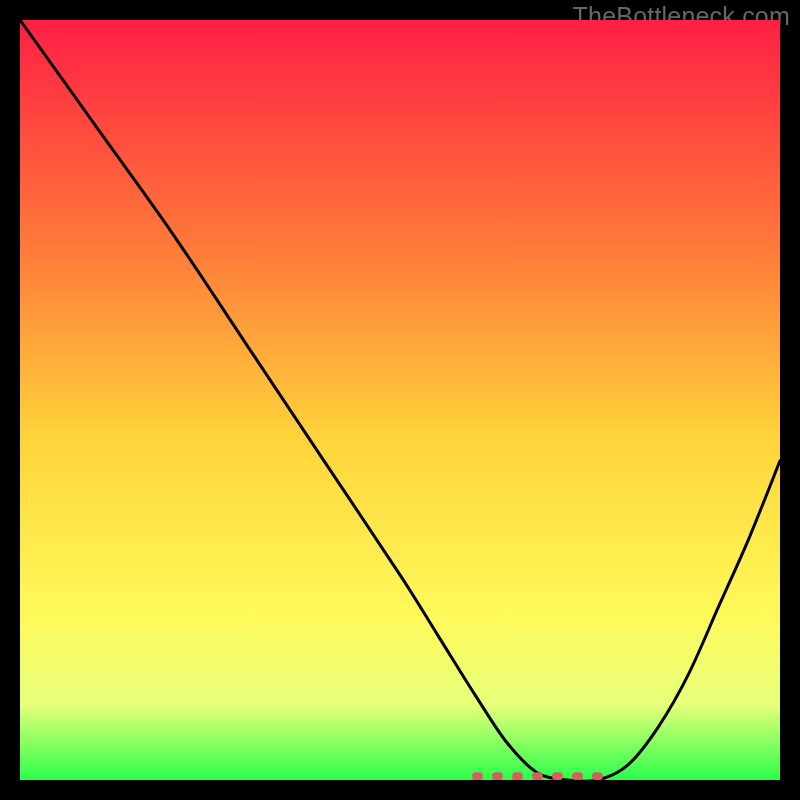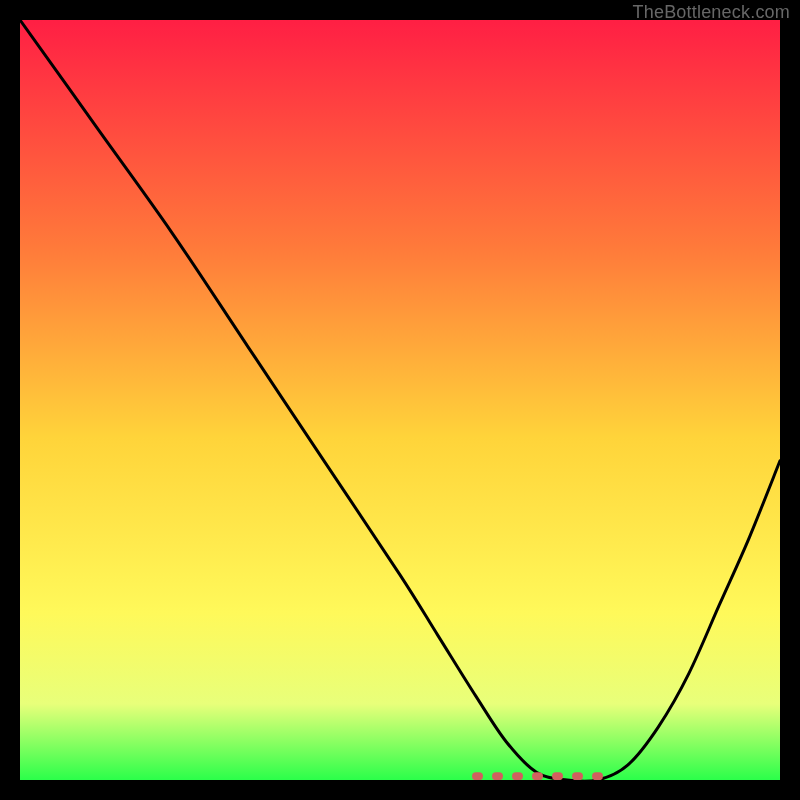--- a/index.html
+++ b/index.html
@@ -15,21 +15,21 @@
     width: 800px;
     height: 800px;
     background: #000;
   }
   .watermark {
     position: absolute;
     top: 2px;
     right: 10px;
     color: #676767;
     font-family: Arial, Helvetica, sans-serif;
-    font-size: 18px;
+    font-size: 25px;
     font-weight: 500;
     letter-spacing: 0.2px;
   }
   .plot {
     position: absolute;
     left: 20px;
     top: 20px;
     width: 760px;
     height: 760px;
     box-sizing: border-box;

